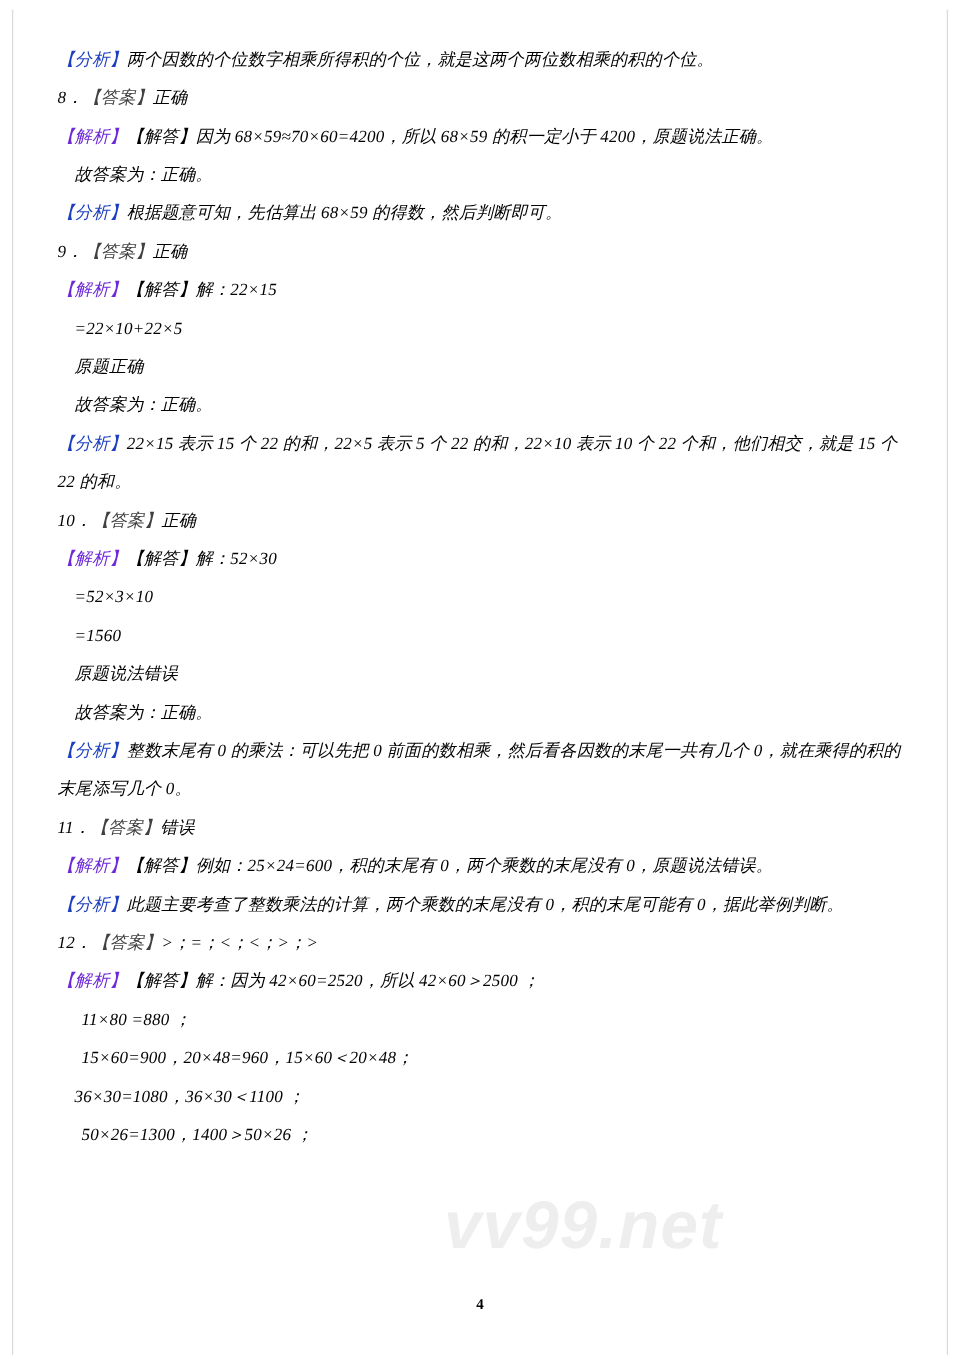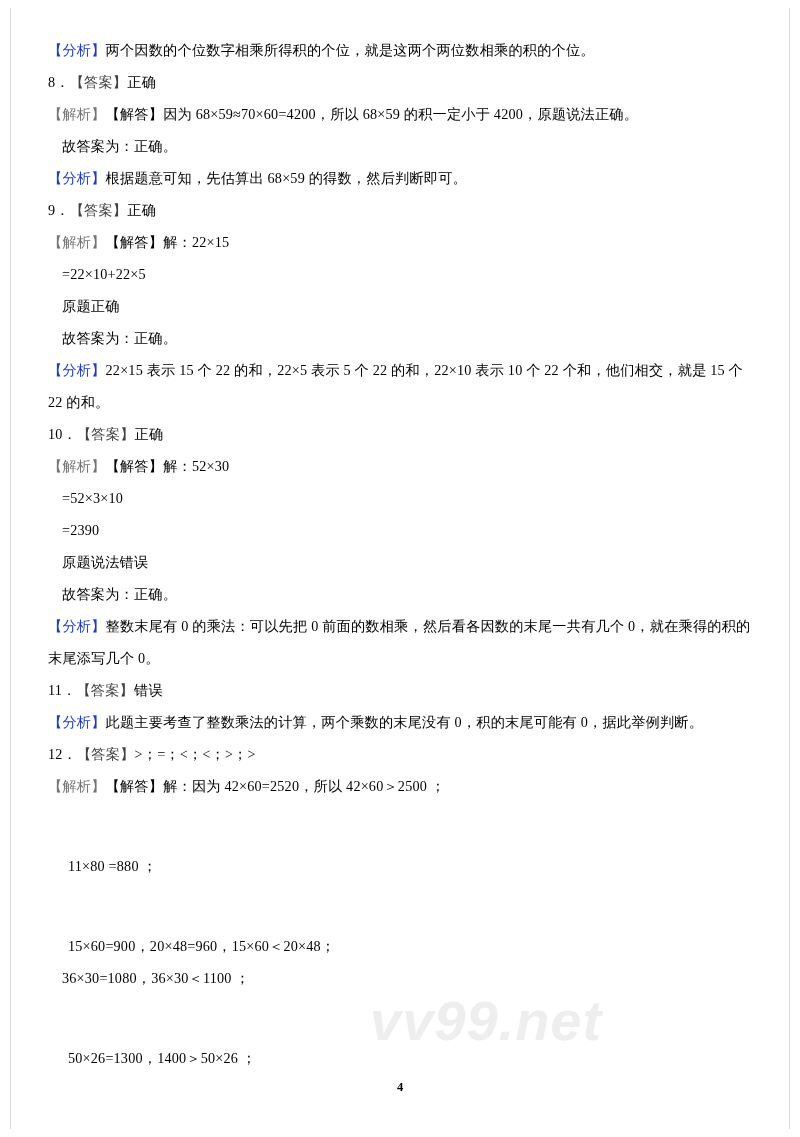--- a/index.html
+++ b/index.html
@@ -30,42 +30,43 @@
     bottom: 8px;
     border-left: 1px solid #d9d9d9;
     border-right: 1px solid #d9d9d9;
     pointer-events: none;
   }
   #content {
     position: absolute;
     left: 48px;
     top: 34px;
     width: 704px;
+    font-style: italic;
   }
   .line {
     font-size: 14.2px;
     line-height: 32px;
     white-space: nowrap;
     letter-spacing: 0.2px;
   }
   .indent1 { padding-left: 0px; }
   .indent2 { padding-left: 14px; }
-  .indent3 { padding-left: 20px; margin-top: 48px; }
+  .indent3 { padding-left: 20px; }
   .wrapline {
     white-space: normal;
     line-height: 32px;
   }
   .tag-answer {
     color: #404040;
   }
   .tag-analysis {
     color: #1d3fbf;
   }
   .tag-explain {
-    color: #737373;
+    color: #6d28d9;
   }
   .plain { color: #000; }
   .watermark {
     position: absolute;
     left: 370px;
     top: 988px;
     font-family: "Liberation Sans", sans-serif;
     font-size: 56px;
     font-weight: bold;
     font-style: italic;
@@ -99,25 +100,26 @@
       <div class="line indent1"><span class="tag-analysis">【分析】</span><span class="plain">根据题意可知，先估算出 68×59 的得数，然后判断即可。</span></div>
       <div class="line indent0"><span class="plain">9．</span><span class="tag-answer">【答案】</span><span class="plain">正确</span></div>
       <div class="line indent1"><span class="tag-explain">【解析】</span><span class="plain">【解答】</span><span class="plain">解：22×15</span></div>
       <div class="line indent2"><span class="plain">=22×10+22×5</span></div>
       <div class="line indent2"><span class="plain">原题正确</span></div>
       <div class="line indent2"><span class="plain">故答案为：正确。</span></div>
       <div class="line indent1 wrapline"><span class="tag-analysis">【分析】</span><span class="plain">22×15 表示 15 个 22 的和，22×5 表示 5 个 22 的和，22×10 表示 10 个 22 个和，他们相交，就是 15 个 22 的和。</span></div>
       <div class="line indent0"><span class="plain">10．</span><span class="tag-answer">【答案】</span><span class="plain">正确</span></div>
       <div class="line indent1"><span class="tag-explain">【解析】</span><span class="plain">【解答】</span><span class="plain">解：52×30</span></div>
       <div class="line indent2"><span class="plain">=52×3×10</span></div>
-      <div class="line indent2"><span class="plain">=2390</span></div>
+      <div class="line indent2"><span class="plain">=1560</span></div>
       <div class="line indent2"><span class="plain">原题说法错误</span></div>
       <div class="line indent2"><span class="plain">故答案为：正确。</span></div>
       <div class="line indent1 wrapline"><span class="tag-analysis">【分析】</span><span class="plain">整数末尾有 0 的乘法：可以先把 0 前面的数相乘，然后看各因数的末尾一共有几个 0，就在乘得的积的末尾添写几个 0。</span></div>
       <div class="line indent0"><span class="plain">11．</span><span class="tag-answer">【答案】</span><span class="plain">错误</span></div>
+      <div class="line indent1"><span class="tag-explain">【解析】</span><span class="plain">【解答】</span><span class="plain">例如：25×24=600，积的末尾有 0，两个乘数的末尾没有 0，原题说法错误。</span></div>
       <div class="line indent1"><span class="tag-analysis">【分析】</span><span class="plain">此题主要考查了整数乘法的计算，两个乘数的末尾没有 0，积的末尾可能有 0，据此举例判断。</span></div>
       <div class="line indent0"><span class="plain">12．</span><span class="tag-answer">【答案】</span><span class="plain">&gt;；=；&lt;；&lt;；&gt;；&gt;</span></div>
       <div class="line indent1"><span class="tag-explain">【解析】</span><span class="plain">【解答】</span><span class="plain">解：因为 42×60=2520，所以 42×60＞2500 ；</span></div>
       <div class="line indent3"><span class="plain">11×80 =880  ；</span></div>
       <div class="line indent3"><span class="plain">15×60=900，20×48=960，15×60＜20×48；</span></div>
       <div class="line indent2"><span class="plain">36×30=1080，36×30＜1100  ；</span></div>
       <div class="line indent3"><span class="plain">50×26=1300，1400＞50×26 ；</span></div>
     </div>
 
   <div class="watermark">vv99.net</div>

